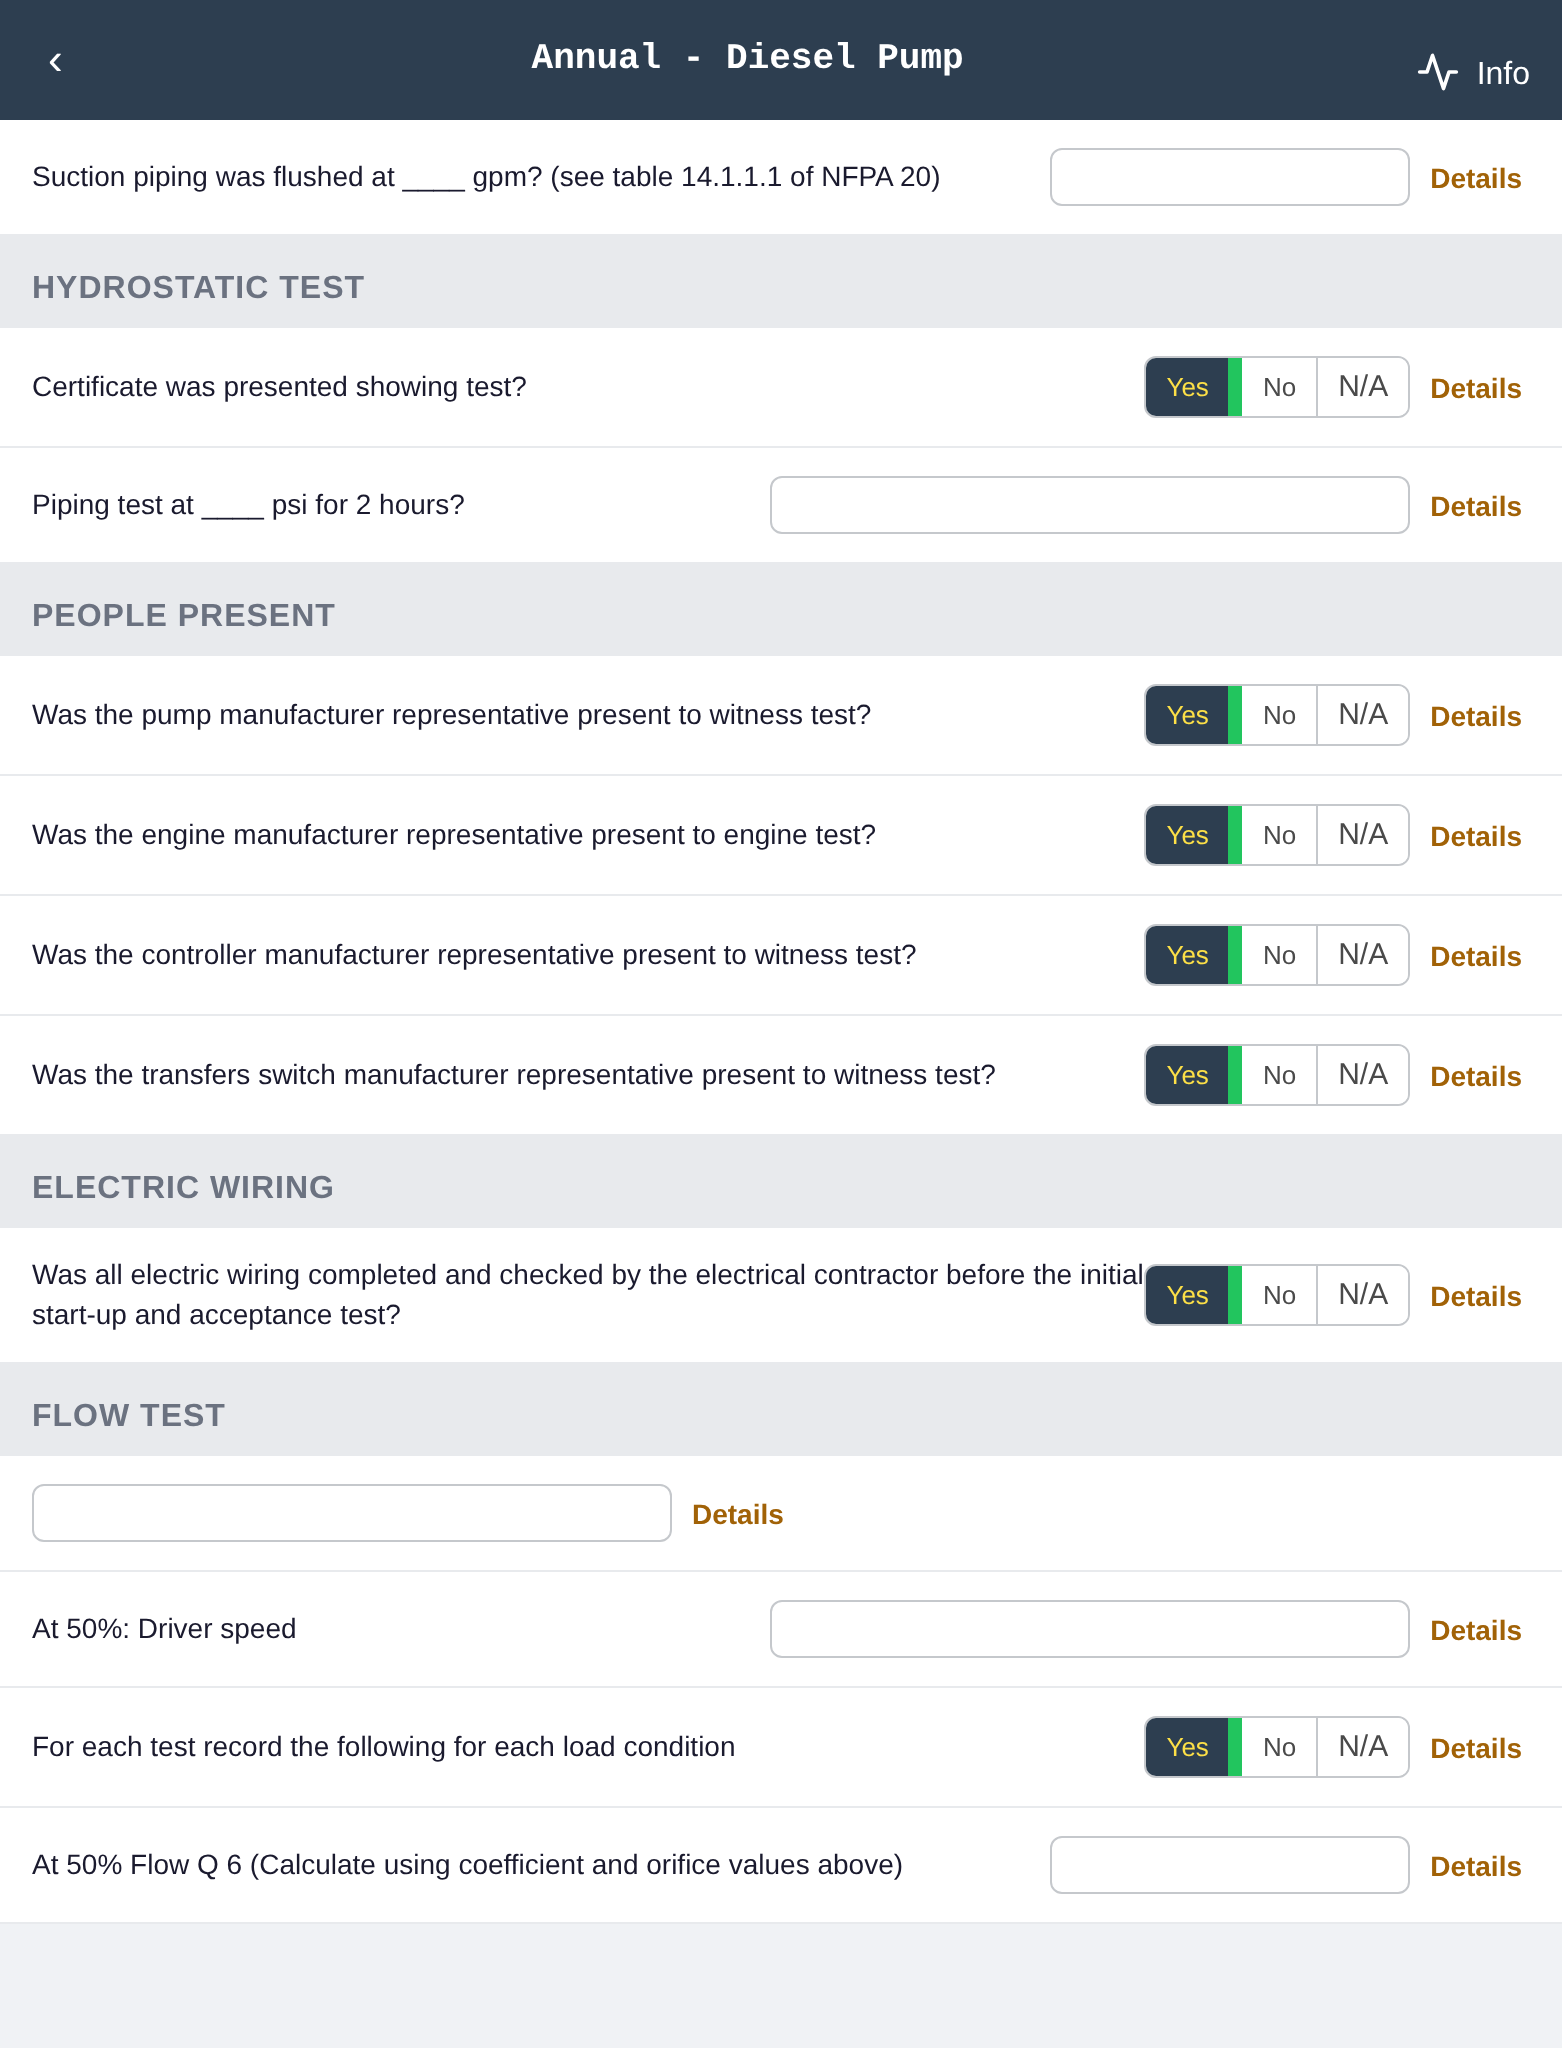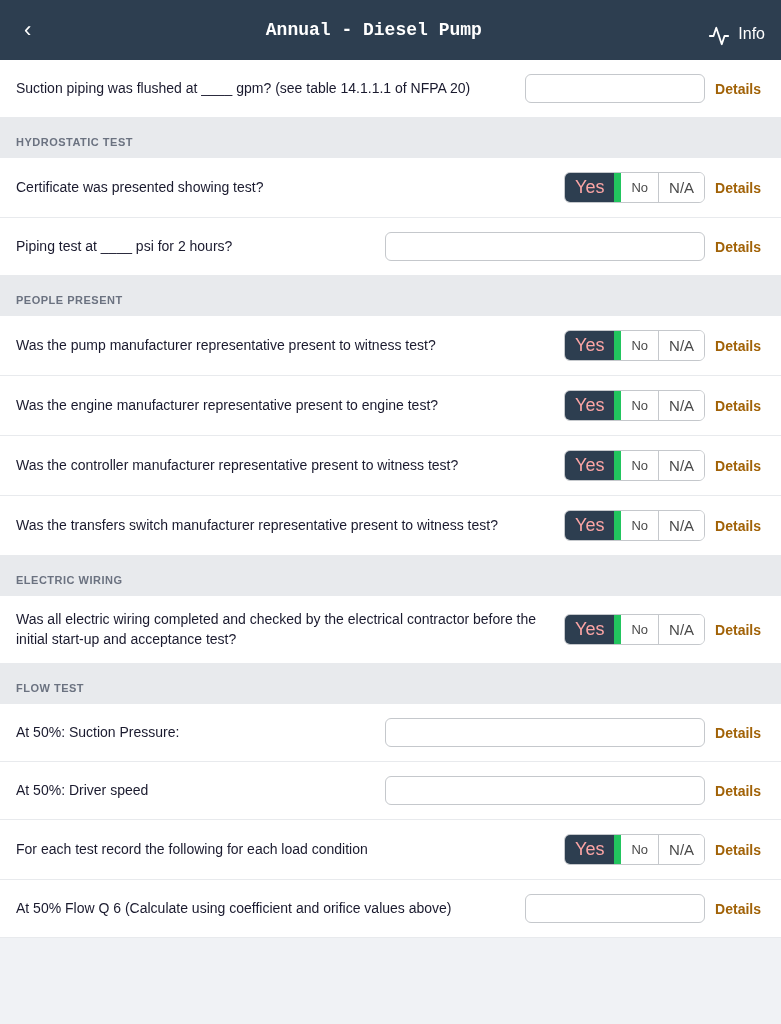--- a/index.html
+++ b/index.html
@@ -43,21 +43,21 @@
       font-size: 18px;
       font-weight: 600;
       color: white;
       flex: 1;
       text-align: center;
       font-family: Liberation Mono, monospace;
     }
 
     .header-right {
       display: flex;
-      align-items: flex-start;
+      align-items: center;
       gap: 8px;
       cursor: pointer;
       margin-top: 16px;
     }
 
     .header-info-icon {
       color: white;
       font-size: 18px;
     }
 
@@ -96,24 +96,24 @@
 
     .btn-yes-no-group {
       display: flex;
       border: 1px solid #c5c8cc;
       border-radius: 6px;
       overflow: hidden;
     }
 
     .btn-yes {
       background: #2d3e50;
-      color: #fca5a5;
+      color: #fde047;
       border: none;
       padding: 3px 10px;
-      font-size: 18px;
+      font-size: 13px;
       font-weight: 500;
       cursor: pointer;
       min-width: 36px;
     }
 
     .btn-no {
       background: white;
       color: #4a4a4a;
       border: none;
       border-left: 7px solid #22c55e;
@@ -158,21 +158,21 @@
       width: 180px;
     }
 
     .input-large {
       width: 320px;
     }
 
     .section-header {
       background: #e8eaed;
       padding: 10px 16px;
-      font-size: 11px;
+      font-size: 16px;
       font-weight: 600;
       color: #6b7280;
       letter-spacing: 0.5px;
       text-transform: uppercase;
     }
 
     .section-divider {
       height: 8px;
       background: #e8eaed;
     }
@@ -289,21 +289,20 @@
         <button class="btn-na">N/A</button>
       </div>
       <button class="btn-details">Details</button>
     </div>
   </div>
 
   <div class="section-divider"></div>
   <div class="section-header">FLOW TEST</div>
 
   <div class="question-row">
-    <span class="question-text">At 50%: Suction Pressure:</span>
     <div class="question-controls">
       <input class="text-input input-large" type="text" value="" style="">
       <button class="btn-details">Details</button>
     </div>
   </div>
 
   <div class="question-row">
     <span class="question-text">At 50%: Driver speed</span>
     <div class="question-controls">
       <input class="text-input input-large" type="text" value="" style="">

